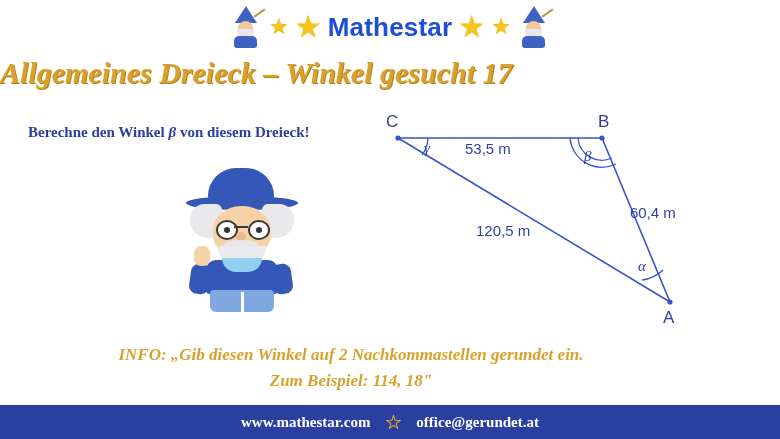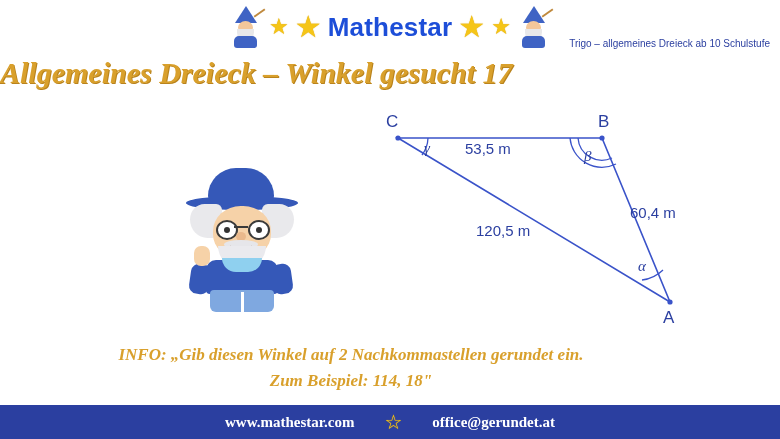--- a/index.html
+++ b/index.html
@@ -327,21 +327,21 @@
   .footer {
     position: absolute;
     left: 0;
     bottom: 0;
     width: 780px;
     height: 34px;
     background: #2b3fa0;
     display: flex;
     align-items: center;
     justify-content: center;
-    gap: 30px;
+    gap: 14px;
   }
   .footer a, .footer span.f-text {
     color: #ffffff;
     font-family: "Liberation Serif", serif;
     font-weight: bold;
     font-size: 15px;
     text-decoration: none;
   }
   .footer .star {
     color: #f5c518;
@@ -368,24 +368,26 @@
     <span class="star small">★</span>
     <div class="wizard-mini">
       <div class="wiz-hat"></div>
       <div class="wiz-face"></div>
       <div class="wiz-beard"></div>
       <div class="wiz-body"></div>
       <div class="wiz-wand"></div>
     </div>
   </div>
 
-  <div class="course-line">Trigo – allgemeines Dreieck ab 10 Schulstufe</div>
 
   <div class="title">Allgemeines Dreieck – Winkel gesucht 17</div>
 
+  <div class="task">
+    <span>Berechne den Winkel </span><span class="beta-i">β</span><span> von diesem Dreieck!</span>
+  </div>
 
   <div class="mascot">
     <div class="m-hat-brim"></div>
     <div class="m-hat-top"></div>
     <div class="m-hair-l"></div>
     <div class="m-hair-r"></div>
     <div class="m-face"></div>
     <div class="m-eye left">
         <div class="m-pupil"></div>
       </div>

